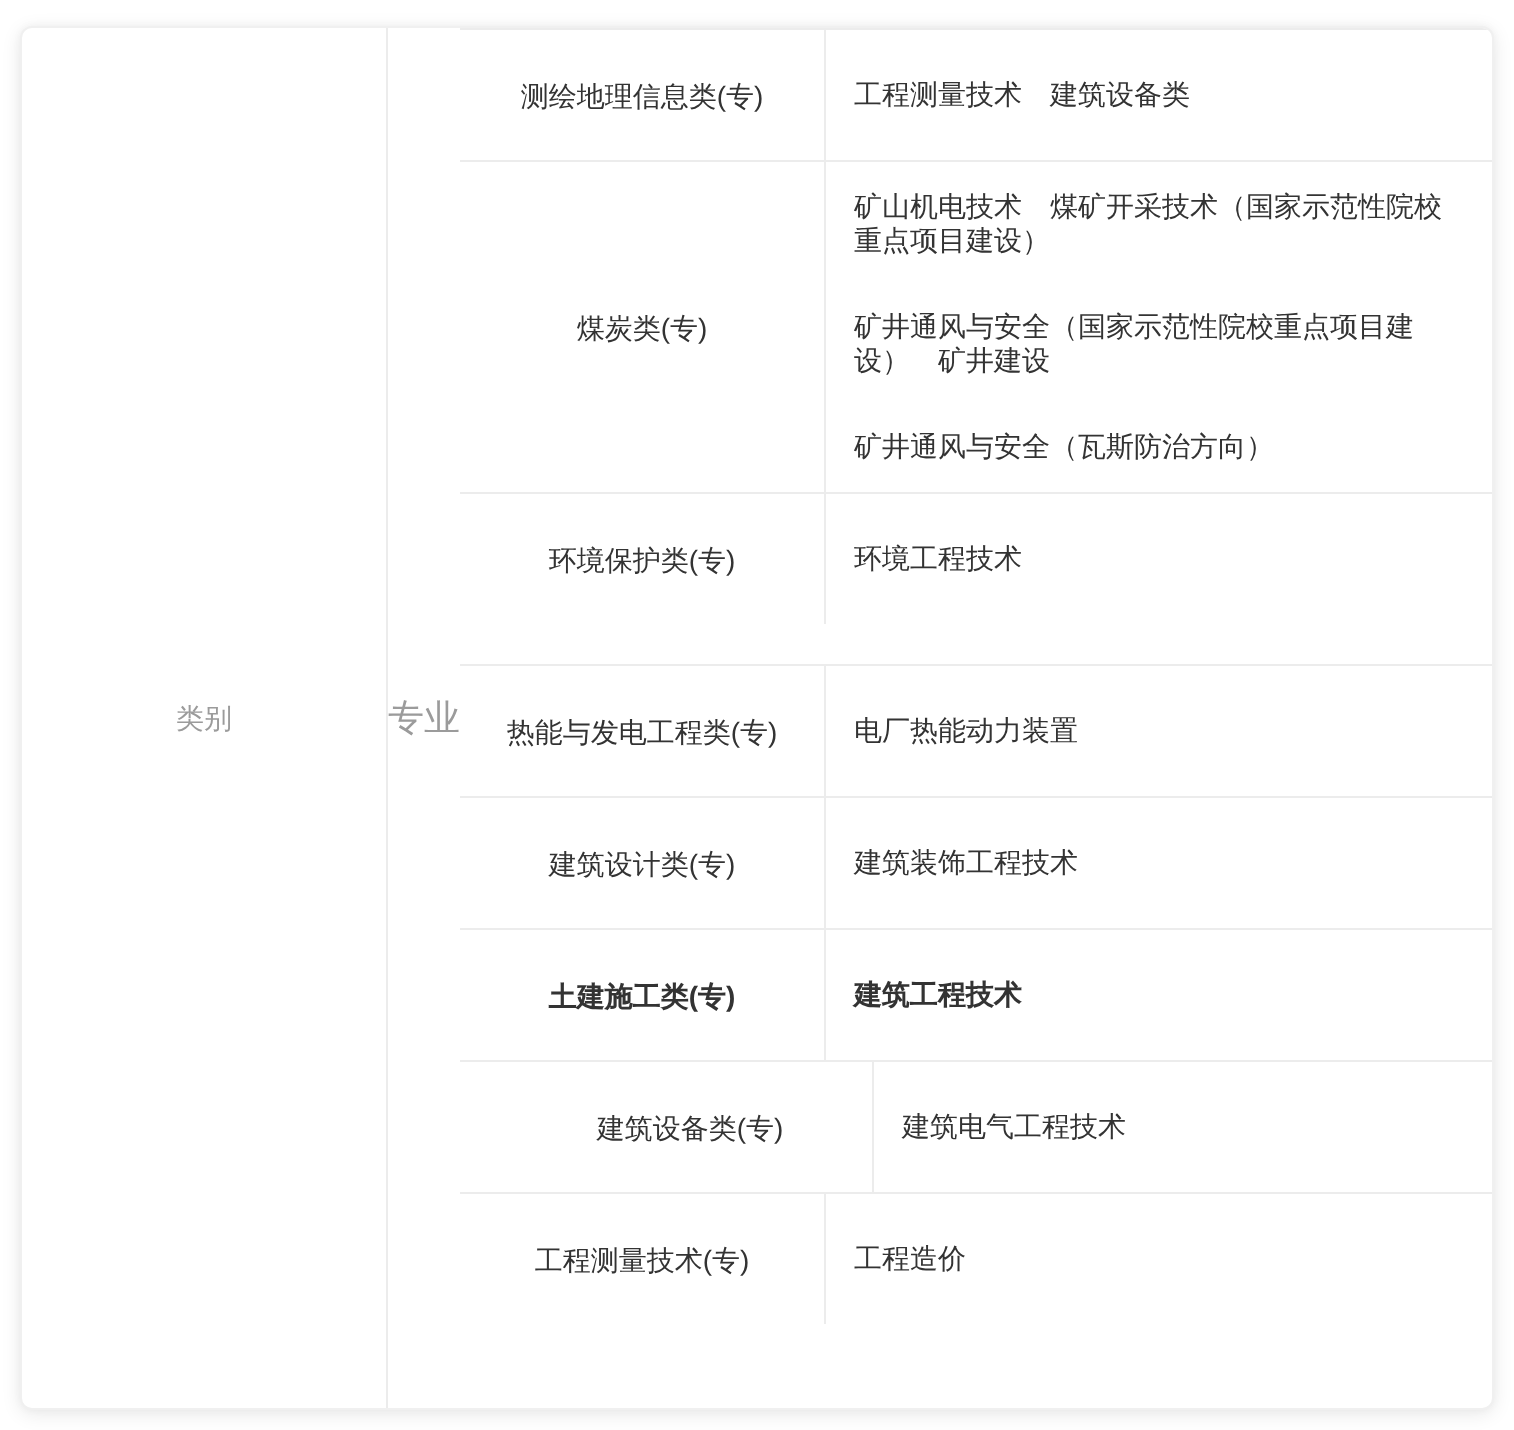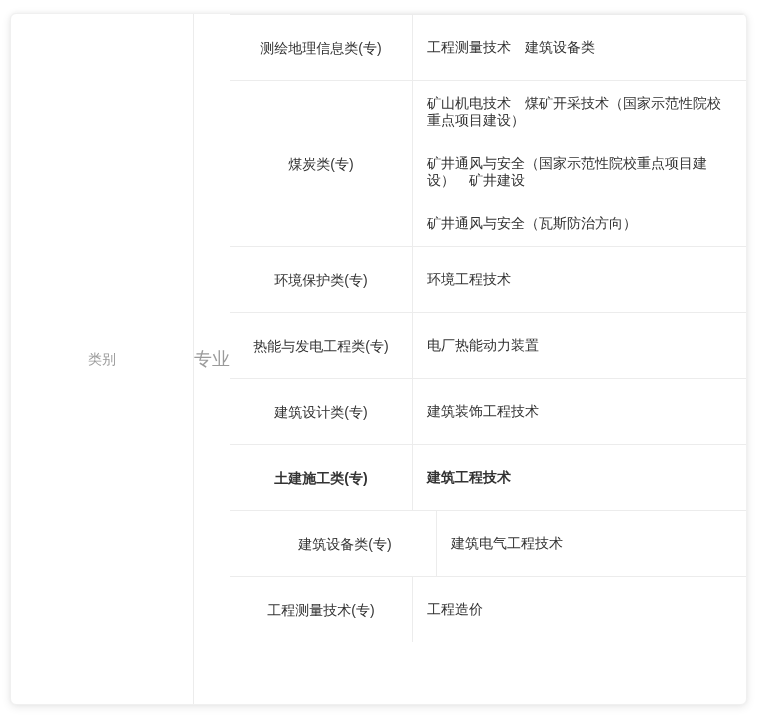--- a/index.html
+++ b/index.html
@@ -106,21 +106,21 @@
           <div class="major-line">矿井通风与安全（国家示范性院校重点项目建设）　矿井建设</div>
           <div class="major-line">矿井通风与安全（瓦斯防治方向）</div>
         </div>
       </div>
       <div class="row" style="min-height: 66px;">
         <div class="cat-cell">环境保护类(专)</div>
         <div class="major-cell">
           <div class="major-line">环境工程技术</div>
         </div>
       </div>
-      <div class="row" style="min-height: 66px;">
+      <div class="row" style="min-height: 66px; margin-top: 20px;">
         <div class="cat-cell">热能与发电工程类(专)</div>
         <div class="major-cell">
           <div class="major-line">电厂热能动力装置</div>
         </div>
       </div>
       <div class="row" style="min-height: 66px;">
         <div class="cat-cell">建筑设计类(专)</div>
         <div class="major-cell">
           <div class="major-line">建筑装饰工程技术</div>
         </div>

